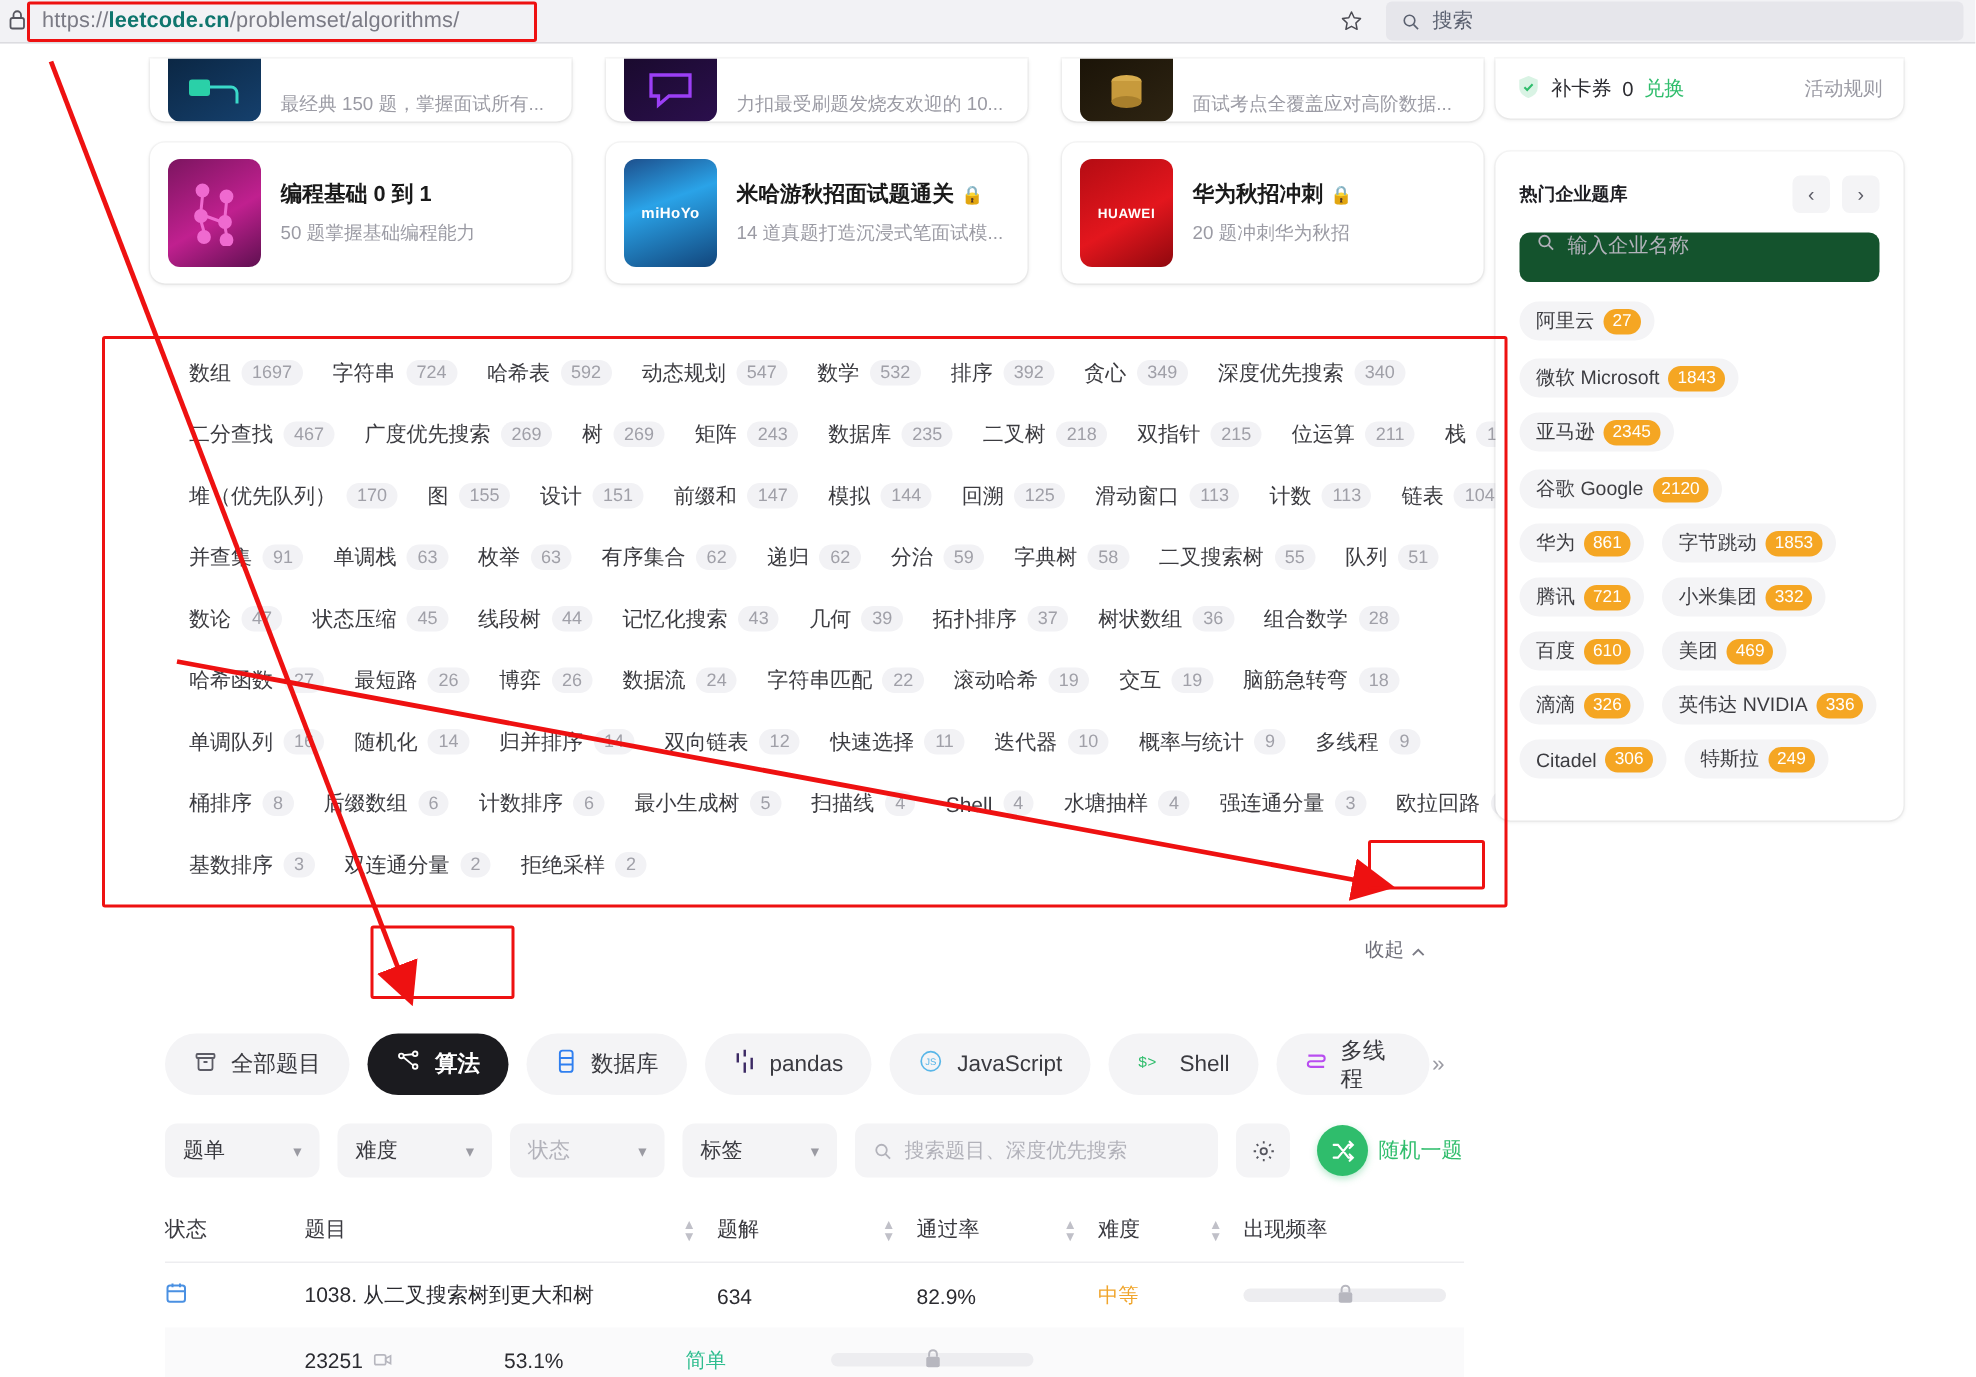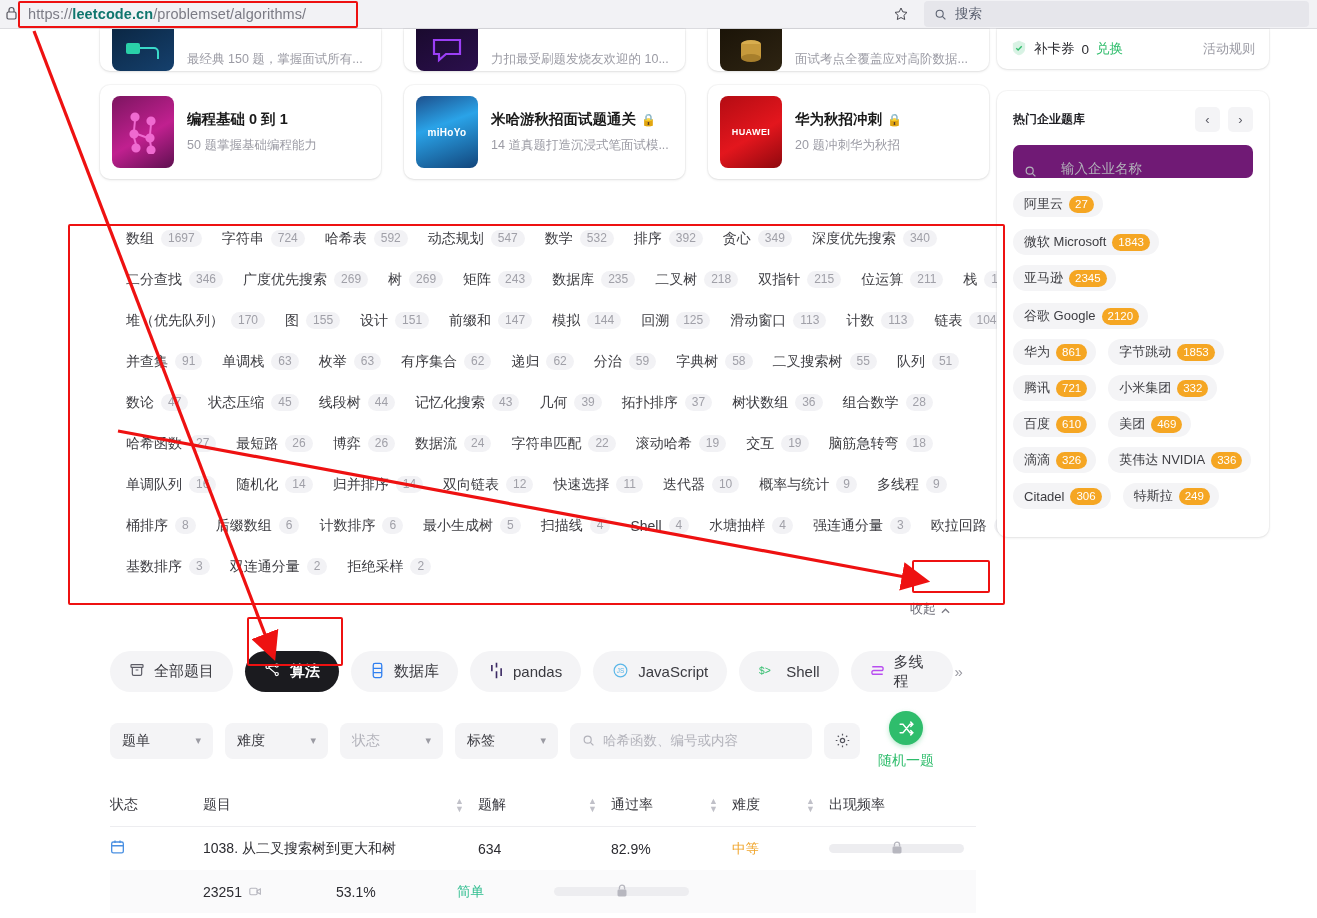--- a/index.html
+++ b/index.html
@@ -28,21 +28,21 @@
     width: 38px; height: 26px; display: flex; align-items: center; justify-content: center;
     color: #4a4a52; font-size: 16px;
   }
   .browser-search {
     flex: 1; height: 26px; margin-right: 8px; margin-left: 4px;
     background: #e6e6eb; border-radius: 4px; display: flex; align-items: center;
     padding: 0 10px; gap: 8px; color: #5b6170; font-size: 13.5px;
   }
 
   
-  .page { position: absolute; left: 0; top: 29px; width: 1317px; height: 665px; background: #fff; }
+  .page { position: absolute; left: 0; top: 39px; width: 1317px; height: 665px; background: #fff; }
 
   
   .main-col { position: absolute; left: 100px; top: 0; width: 890px; }
 
   
   .cards-row { display: flex; gap: 23px; }
   .promo-card {
     width: 281px; background: #fff; border-radius: 10px;
     box-shadow: 0 1px 3px rgba(0,0,0,.10), 0 0 0 1px rgba(0,0,0,.03);
     display: flex; align-items: center; gap: 13px; padding: 11px 12px;
@@ -78,21 +78,21 @@
     display: inline-flex; align-items: center; gap: 7px; white-space: nowrap;
     padding: 2px 10px; border-radius: 14px; cursor: pointer;
   }
   .tag-label { font-size: 14px; color: #3c3c41; font-weight: 500; }
   .tag-count {
     font-size: 12px; color: #a0a0a8; background: #f2f2f5;
     border-radius: 9px; padding: 1px 7px; line-height: 15px;
   }
   .collapse-row { display: flex; justify-content: flex-end; padding-right: 8px; margin-top: 6px; }
   .collapse-btn {
-    font-size: 13px; color: #6d6d77; padding: 7px 16px; border-radius: 6px;
+    font-size: 13px; color: #6d6d77; padding: 21px 16px; border-radius: 6px;
     display: inline-flex; align-items: center; gap: 5px; cursor: pointer;
   }
 
   
   .lang-tabs { margin-top: 16px; display: flex; align-items: center; gap: 12px; padding-left: 10px; }
   .lang-tab {
     height: 41px; padding: 0 19px; border-radius: 21px; background: #f4f4f6;
     display: inline-flex; align-items: center; gap: 9px; cursor: pointer;
     font-size: 15px; color: #3a3a40;
   }
@@ -111,21 +111,21 @@
   .filter-sel .chev { font-size: 11px; color: #9a9aa2; margin-left: 16px; }
   .search-box {
     height: 36px; width: 242px; background: #f4f4f6; border-radius: 8px;
     display: flex; align-items: center; gap: 8px; padding: 0 12px;
     font-size: 13.5px; color: #b2b2ba;
   }
   .gear-btn {
     width: 36px; height: 36px; background: #f4f4f6; border-radius: 8px;
     display: flex; align-items: center; justify-content: center; cursor: pointer;
   }
-  .rand-wrap { display: flex; align-items: center; gap: 7px; margin-left: 6px; cursor: pointer; flex-direction: column; }
+  .rand-wrap { display: flex; align-items: center; gap: 7px; margin-left: 6px; cursor: pointer; }
   .rand-circle {
     width: 34px; height: 34px; border-radius: 50%; background: #2fbd6c;
     display: flex; align-items: center; justify-content: center; color: #fff;
     box-shadow: 0 2px 5px rgba(47,189,108,.35);
   }
   .rand-label { font-size: 14px; color: #2fbd6c; }
 
   
   .tbl { margin-top: 22px; padding-left: 10px; width: 876px; }
   .tbl-head {
@@ -164,22 +164,22 @@
   .hot-card { margin-top: 22px; padding: 16px 16px 18px 16px; }
   .hot-head { display: flex; align-items: center; }
   .hot-title { font-size: 12px; font-weight: 600; color: #1d1d22; }
   .hot-arrows { margin-left: auto; display: flex; gap: 8px; }
   .arrow-btn {
     width: 25px; height: 25px; border-radius: 5px; background: #f4f4f6;
     display: flex; align-items: center; justify-content: center;
     font-size: 13px; color: #5c5c66; cursor: pointer;
   }
   .hot-search {
-    margin-top: 13px; height: 33px; background: #701a75; border-radius: 7px;
-    display: flex; align-items: flex-end; gap: 24px; padding: 0 11px;
+    margin-top: 13px; height: 33px; background: #14532d; border-radius: 7px;
+    display: flex; align-items: flex-start; gap: 8px; padding: 0 11px;
     font-size: 13.5px; color: #b2b2ba;
   }
   .co-rows { margin-top: 13px; }
   .co-row { display: flex; flex-wrap: wrap; gap: 12px; margin-bottom: 10px; }
   .co-chip {
     display: inline-flex; align-items: center; gap: 6px; background: #f4f4f6;
     border-radius: 14px; padding: 4px 9px 4px 11px; cursor: pointer;
   }
   .co-name { font-size: 13px; color: #3c3c41; white-space: nowrap; }
   .co-badge {
@@ -356,21 +356,21 @@
                 <span class="tag-count">349</span>
               </div>
               <div class="tag">
                 <span class="tag-label">深度优先搜索</span>
                 <span class="tag-count">340</span>
               </div>
             </div>
             <div class="tag-row">
               <div class="tag">
                 <span class="tag-label">二分查找</span>
-                <span class="tag-count">346</span>
+                <span class="tag-count">467</span>
               </div>
               <div class="tag">
                 <span class="tag-label">广度优先搜索</span>
                 <span class="tag-count">269</span>
               </div>
               <div class="tag">
                 <span class="tag-label">树</span>
                 <span class="tag-count">269</span>
               </div>
               <div class="tag">
@@ -722,21 +722,21 @@
         </div>
         <div class="filter-sel">
           <span>标签</span>
           <span class="chev">▾</span>
         </div>
         <div class="search-box">
           <svg width="13" height="13" viewBox="0 0 24 24" fill="none" stroke="#b2b2ba" stroke-width="2.2">
             <circle cx="10.5" cy="10.5" r="6.5"></circle>
               <path d="M15.5 15.5L21 21"></path>
           </svg>
-          <span>哈希函数、编号或内容</span>
+          <span>搜索题目、深度优先搜索</span>
         </div>
         <div class="gear-btn">
           <svg width="17" height="17" viewBox="0 0 24 24" fill="none" stroke="#55555e" stroke-width="1.7">
             <circle cx="12" cy="12" r="3"></circle>
             <path d="M12 2.5v2.3M12 19.2v2.3M21.5 12h-2.3M4.8 12H2.5M18.7 5.3l-1.6 1.6M6.9 17.1l-1.6 1.6M18.7 18.7l-1.6-1.6M6.9 6.9L5.3 5.3"></path>
           </svg>
         </div>
         <div class="rand-wrap">
           <div class="rand-circle">
             <svg width="17" height="17" viewBox="0 0 24 24" fill="none" stroke="#fff" stroke-width="2" stroke-linecap="round">

